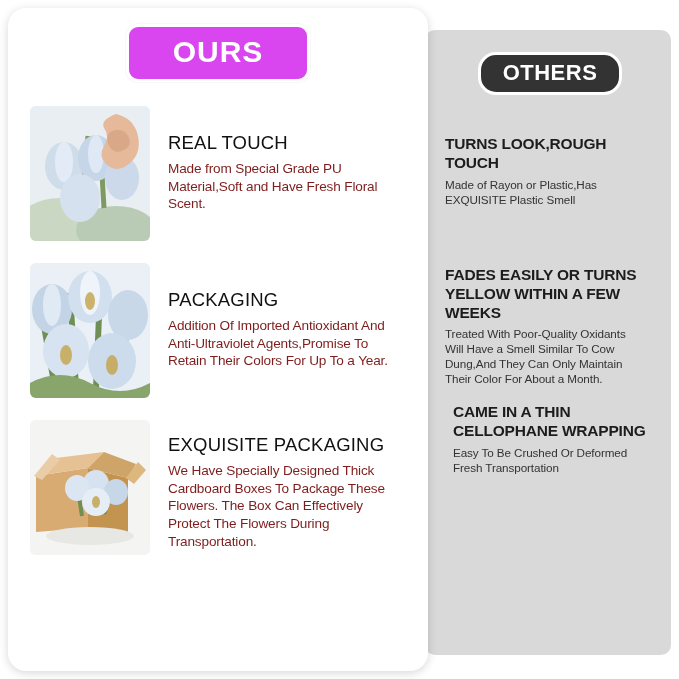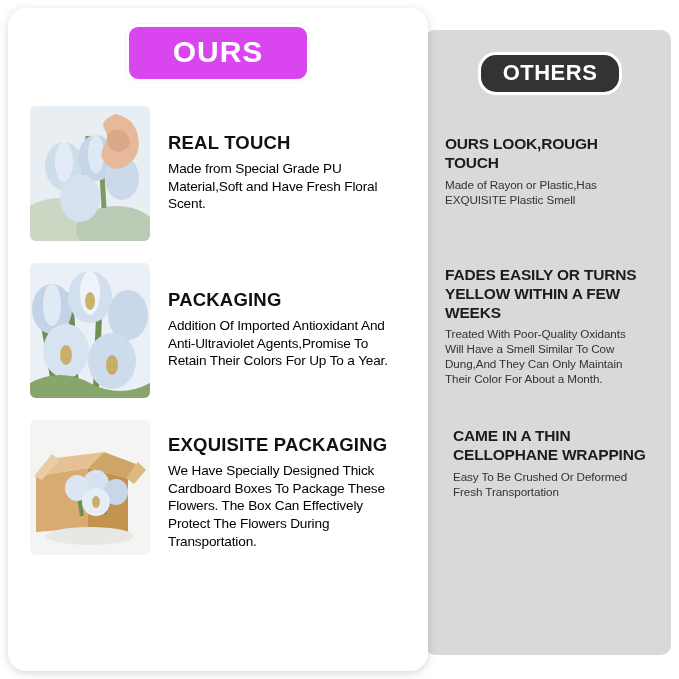--- a/index.html
+++ b/index.html
@@ -54,21 +54,21 @@
     margin-bottom: 5px;
   }
   .others-desc {
     font-size: 11.7px;
     color: #333333;
     line-height: 1.28;
     letter-spacing: -0.1px;
     max-width: 200px;
   }
   .others-gap-1 { margin-bottom: 58px; }
-  .others-gap-2 { margin-bottom: 40px; }
+  .others-gap-2 { margin-bottom: 16px; }
 
   
   .ours-card {
     position: absolute;
     left: 8px;
     top: 8px;
     width: 420px;
     height: 663px;
     background: #ffffff;
     border-radius: 18px;
@@ -106,45 +106,45 @@
     overflow: hidden;
     background: #eef1f4;
     position: relative;
   }
   .thumb svg { display: block; width: 100%; height: 100%; }
 
   .ours-text { padding-top: 26px; }
   .ours-text.pkg { padding-top: 14px; }
   .ours-title {
     font-size: 18.5px;
-    font-weight: bold;
+    font-weight: normal;
     color: #111111;
     letter-spacing: 0.2px;
     margin-bottom: 6px;
   }
   .ours-desc {
     font-size: 13.6px;
-    color: #000000;
+    color: #7f1d1d;
     line-height: 1.3;
     max-width: 236px;
     letter-spacing: -0.15px;
   }
 </style>
 </head>
 <body>
 
 <div class="page">
 
   <div class="others-panel">
     <div class="others-badge-wrap">
       <div class="others-badge">OTHERS</div>
     </div>
 
     <div class="others-item others-gap-1">
-      <div class="others-title">OURS LOOK,ROUGH TOUCH</div>
+      <div class="others-title">TURNS LOOK,ROUGH TOUCH</div>
       <div class="others-desc">Made of Rayon or Plastic,Has EXQUISITE Plastic Smell</div>
     </div>
 
     <div class="others-item others-gap-2">
       <div class="others-title">FADES EASILY OR TURNS YELLOW WITHIN A FEW WEEKS</div>
       <div class="others-desc">Treated With Poor-Quality Oxidants Will Have a Smell Similar To Cow Dung,And They Can Only Maintain Their Color For About a Month.</div>
     </div>
 
     <div class="others-item">
       <div class="others-title">CAME IN A THIN CELLOPHANE WRAPPING</div>

